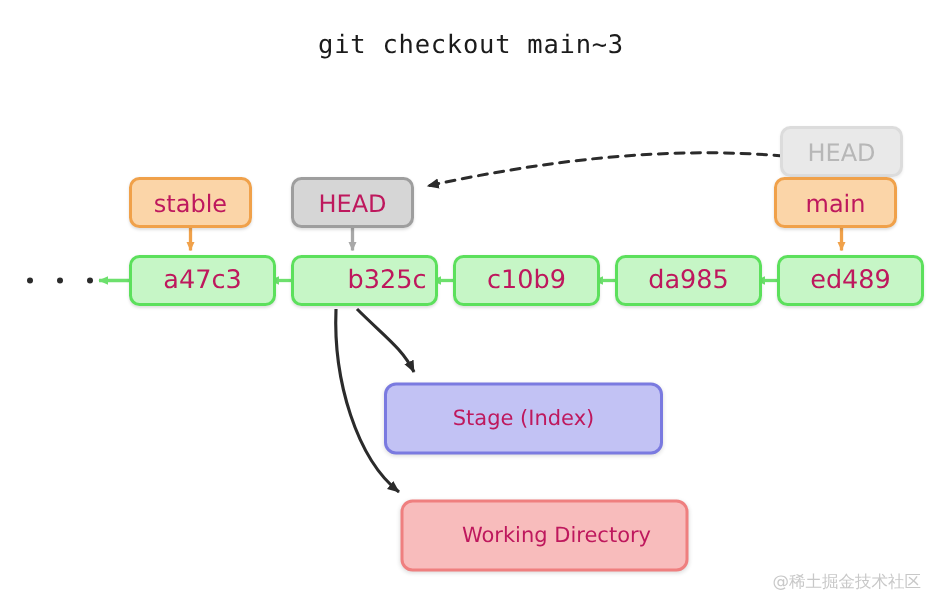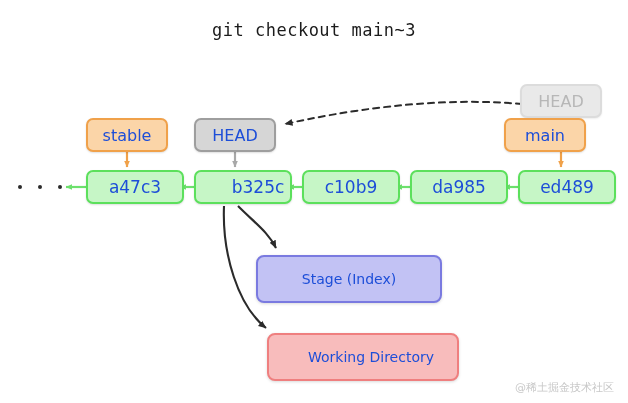--- a/index.html
+++ b/index.html
@@ -36,21 +36,21 @@
   }
   .node {
     position: absolute;
     box-sizing: border-box;
     display: flex;
     align-items: center;
     justify-content: center;
     border-radius: 7px;
     border-width: 2px;
     border-style: solid;
-    color: #1d4ed8;
+    color: #be185d;
     white-space: nowrap;
   }
   .commit {
     width: 98px;
     height: 34px;
     top: 170px;
     background: #c6f6c6;
     border-color: #5ce05c;
     font-size: 17px;
     box-shadow: 0 1px 2px rgba(0,0,0,0.13);
@@ -187,21 +187,21 @@
 
   <div class="node reflabel ref-orange" style="left:86px;  top:118px;">
     <span>stable</span>
   </div>
   <div class="node reflabel ref-gray" style="left:194px; top:118px;">
     <span>HEAD</span>
   </div>
   <div class="node reflabel ref-ghost" style="left:520px; top:84px;">
     <span>HEAD</span>
   </div>
-  <div class="node reflabel ref-orange" style="left:504px; top:118px;justify-content:center;">
+  <div class="node reflabel ref-orange" style="left:516px; top:118px;justify-content:center;">
     <span>main</span>
   </div>
 
   <div class="node area area-stage">
     <span>Stage (Index)</span>
   </div>
   <div class="node area area-wd">
     <span>Working Directory</span>
   </div>
 

